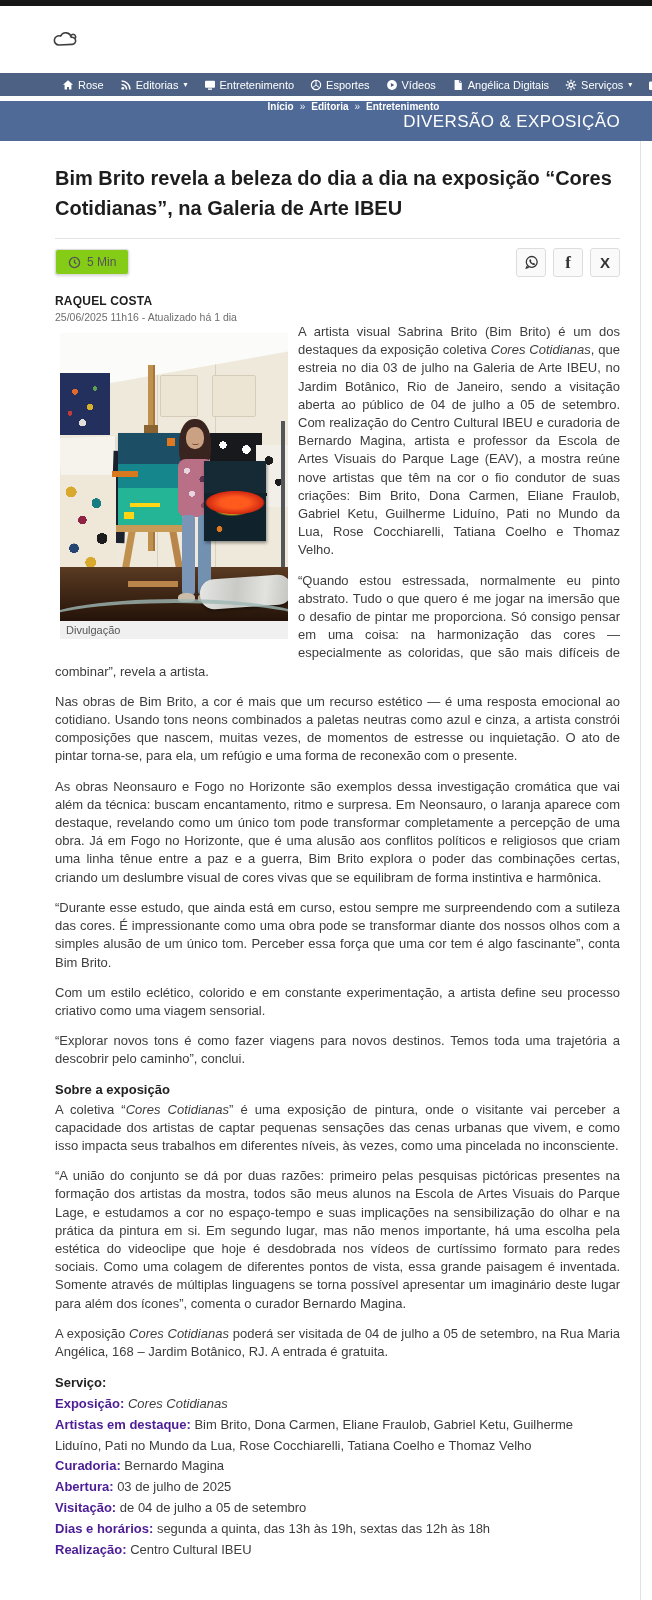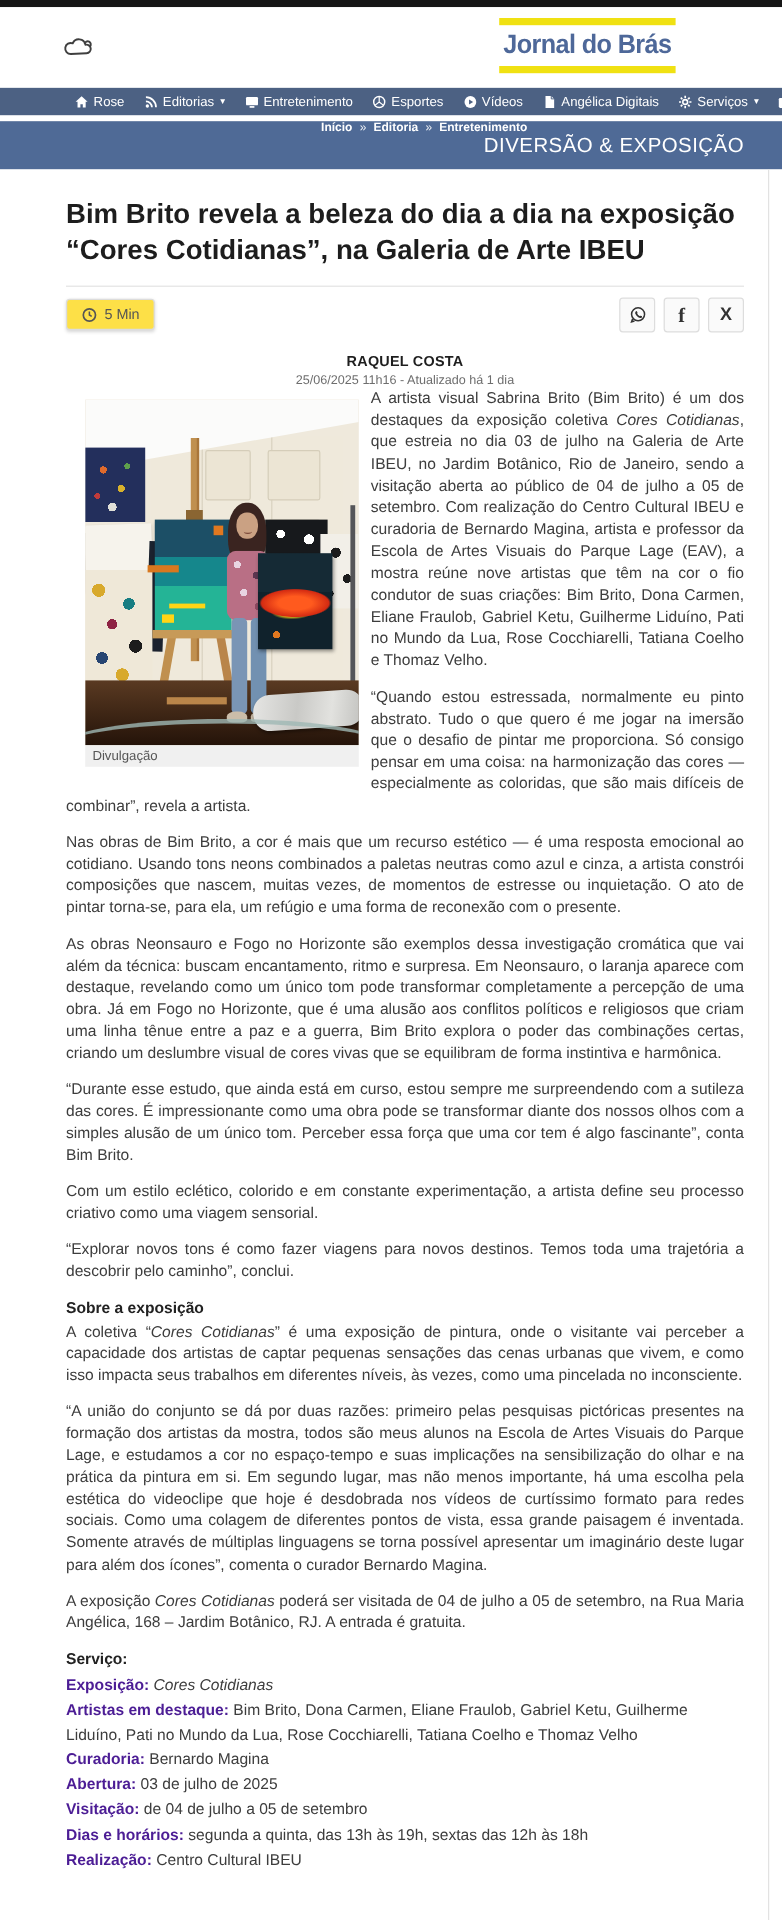--- a/index.html
+++ b/index.html
@@ -19,31 +19,31 @@
   .nav-item svg{display:block;}
   .caret{font-size:8px;margin-left:1px;}
   .nav-camera{margin-left:auto;margin-right:6px;display:flex;align-items:center;}
   .crumbbar{height:40px;background:#4f6a96;margin-top:5px;display:flex;align-items:center;color:#fff;flex-direction:column;}
   .crumbs{padding-left:55px;font-size:10px;font-weight:bold;display:flex;gap:6px;align-items:center;}
   .crumb{cursor:pointer;}
   .crumb-sep{font-weight:normal;opacity:.9;}
   .section-title{margin-left:auto;padding-right:32px;font-size:17px;letter-spacing:.4px;}
   
   .content{margin-right:11px;border-right:1px solid #e2e2e2;padding:20px 20px 0 55px;min-height:1459px;}
-  h1{font-size:23px;line-height:30px;color:#1d1d1d;margin:2px 0 15px;font-weight:bold;}
+  h1{font-size:20px;line-height:30px;color:#1d1d1d;margin:2px 0 15px;font-weight:bold;}
   .divider{border-top:1px solid #e3e3e3;height:0;}
   .meta-row{display:flex;align-items:center;margin-top:9px;height:28px;}
   .badge{display:inline-flex;align-items:center;gap:6px;padding:5px 12px;border:1px solid #dcdcdc;
-         border-radius:3px;background:#fde047;box-shadow:0 1px 3px rgba(0,0,0,.16);font-size:12px;color:#555;}
+         border-radius:3px;background:#84cc16;box-shadow:0 1px 3px rgba(0,0,0,.16);font-size:12px;color:#555;}
   .share{margin-left:auto;display:flex;gap:7px;}
   .share-btn{width:28px;height:27px;border:1px solid #ddd;border-radius:3px;background:#fafafa;
              display:flex;align-items:center;justify-content:center;color:#333;cursor:pointer;}
   .fb-f{font-family:"Liberation Serif",serif;font-weight:bold;font-size:17px;line-height:1;}
   .x-g{font-weight:800;font-size:15px;line-height:1;}
-  .author{margin-top:18px;text-align:center;}
+  .author{margin-top:18px;}
   .author-name{font-size:12px;font-weight:bold;color:#1e1e1e;letter-spacing:.2px;}
   .author-date{font-size:10.5px;color:#6e6e6e;margin-top:3px;}
   .figure{float:left;width:228px;margin:10px 10px 14px 0;}
   .figcap{background:#f0f0f0;color:#565656;font-size:11px;padding:3px 6px;}
   .content p{font-size:13px;line-height:18.2px;color:#3d3d3d;text-align:justify;margin:0 0 12px;}
   h2{font-size:13px;line-height:18px;color:#222;margin:4px 0 2px;font-weight:bold;}
   .service{font-size:13px;line-height:20.8px;color:#3d3d3d;padding-bottom:14px;}
   .service strong{color:#4c1d95;}
   .svc-head{font-weight:bold;color:#222;}
   
@@ -129,25 +129,20 @@
 
   <div class="topbar"></div>
 
   <div class="header">
     <div class="cloud-wrap">
       <svg width="30" height="22" viewBox="0 0 30 22">
         <path d="M9 17 a4.6 4.6 0 1 1 1.6-8.9 a5.6 5.6 0 0 1 10.6 1.2 a3.6 3.6 0 1 1 1 7.1 z" fill="none" stroke="#3f3f3f" stroke-width="1.6" stroke-linejoin="round"></path>
         <path d="M20.5 8.5 a2.6 2.6 0 1 1 4.4 2.3" fill="none" stroke="#3f3f3f" stroke-width="1.6"></path>
       </svg>
     </div>
-    <div class="logo">
-      <div class="bar"></div>
-      <div class="text">Jornal do Brás</div>
-      <div class="bar"></div>
-    </div>
   </div>
 
   <nav class="nav">
     <div class="nav-item">
       <svg width="12" height="12" viewBox="0 0 12 12">
         <path d="M6 1.2 L11 5.8 H9.4 V10.6 H7 V7.9 H5 V10.6 H2.6 V5.8 H1 Z" fill="#fff"></path>
       </svg>
       <span>Rose</span>
     </div>
     <div class="nav-item">
@@ -242,21 +237,21 @@
           <span class="x-g">X</span>
         </div>
       </div>
     </div>
 
     <div class="author">
       <div class="author-name">RAQUEL COSTA</div>
       <div class="author-date">25/06/2025 11h16 - Atualizado há 1 dia</div>
     </div>
 
-    <figure class="figure" style="margin-left:16px;">
+    <figure class="figure" style="margin-left:5px;">
       <div class="photo-art">
         <div class="ph ph-cab-lines"></div>
         <div class="ph ph-panel" style="left:100px;top:42px;width:36px;height:40px;"></div>
         <div class="ph ph-panel" style="left:152px;top:42px;width:42px;height:40px;"></div>
         <div class="ph ph-panel" style="left:152px;top:100px;width:42px;height:80px;"></div>
         <div class="ph ph-ceiling"></div>
         <div class="ph ph-fruit"></div>
         <div class="ph ph-white-canvas"></div>
         <div class="ph ph-dark-edge"></div>
         <div class="ph ph-abstract"></div>

